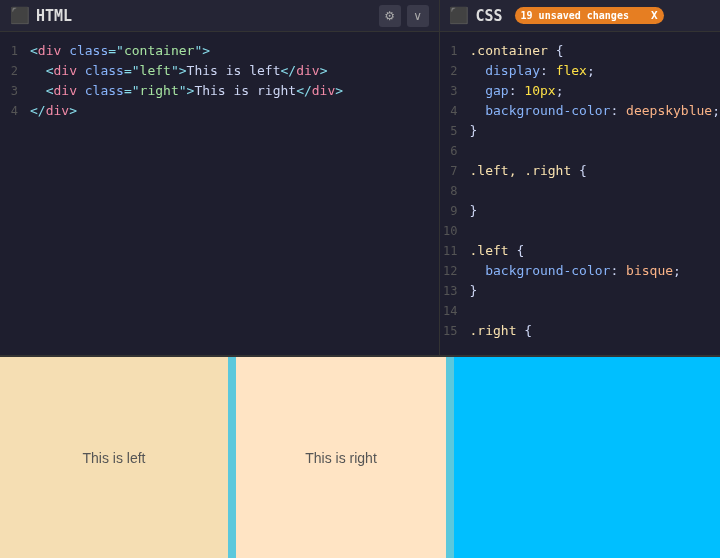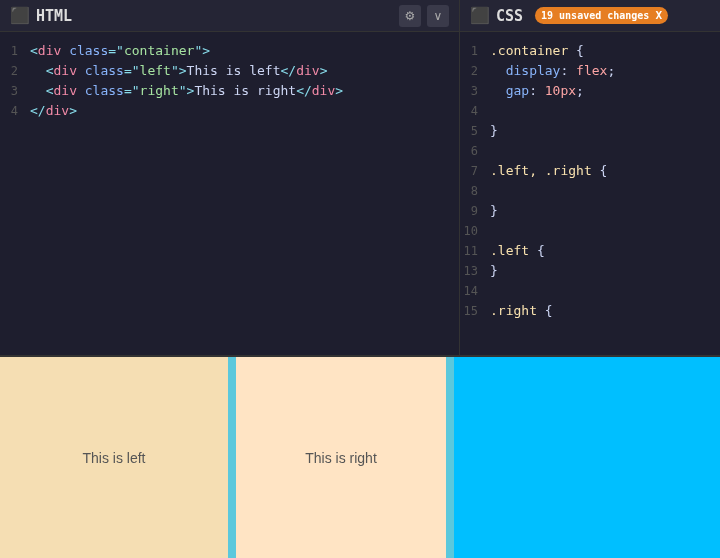--- a/index.html
+++ b/index.html
@@ -125,34 +125,34 @@
 
     .unsaved-badge {
       background: #e67e22;
       color: #fff;
       font-size: 10px;
       padding: 2px 6px;
       border-radius: 10px;
       margin-left: 6px;
       display: flex;
       align-items: center;
-      gap: 4px;
+      gap: 20px;
     }
 
     .unsaved-x {
       cursor: pointer;
       font-size: 11px;
       color: #fff;
       margin-left: 2px;
     }
 
     
     .css-selector { color: #f9e2af; }
     .css-property { color: #89b4fa; }
-    .css-value { color: #fca5a5; text-align: center; }
+    .css-value { color: #fde047; text-align: center; }
     .css-value-named { color: #fab387; }
     .css-punct { color: #cdd6f4; }
     .css-brace { color: #cdd6f4; }
 
     
     .preview-section {
       height: 203px;
       display: flex;
       background: #f5deb3;
       border-top: 2px solid #333;
@@ -256,20 +256,21 @@
         <span class="line-content">  <span class="css-property">display</span><span class="css-punct">: </span><span class="css-value">flex</span><span class="css-punct">;</span></span>
       </div>
 
       <div class="code-line">
         <span class="line-num">3</span>
         <span class="line-content">  <span class="css-property">gap</span><span class="css-punct">: </span><span class="css-value">10px</span><span class="css-punct">;</span></span>
       </div>
 
       <div class="code-line">
         <span class="line-num">4</span>
+        <span class="line-content">  <span class="css-property">background-color</span><span class="css-punct">: </span><span class="css-value-named">deepskyblue</span><span class="css-punct">;</span></span>
       </div>
 
       <div class="code-line">
         <span class="line-num">5</span>
         <span class="line-content"><span class="css-brace">}</span></span>
       </div>
 
       <div class="code-line">
         <span class="line-num">6</span>
         <span class="line-content"> </span>
@@ -292,20 +293,24 @@
       <div class="code-line">
         <span class="line-num">10</span>
         <span class="line-content"> </span>
       </div>
 
       <div class="code-line">
         <span class="line-num">11</span>
         <span class="line-content"><span class="css-selector">.left</span> <span class="css-brace">{</span></span>
       </div>
 
+      <div class="code-line">
+        <span class="line-num">12</span>
+        <span class="line-content">  <span class="css-property">background-color</span><span class="css-punct">: </span><span class="css-value-named">bisque</span><span class="css-punct">;</span></span>
+      </div>
 
       <div class="code-line">
         <span class="line-num">13</span>
         <span class="line-content"><span class="css-brace">}</span></span>
       </div>
 
       <div class="code-line">
         <span class="line-num">14</span>
         <span class="line-content"> </span>
       </div>

